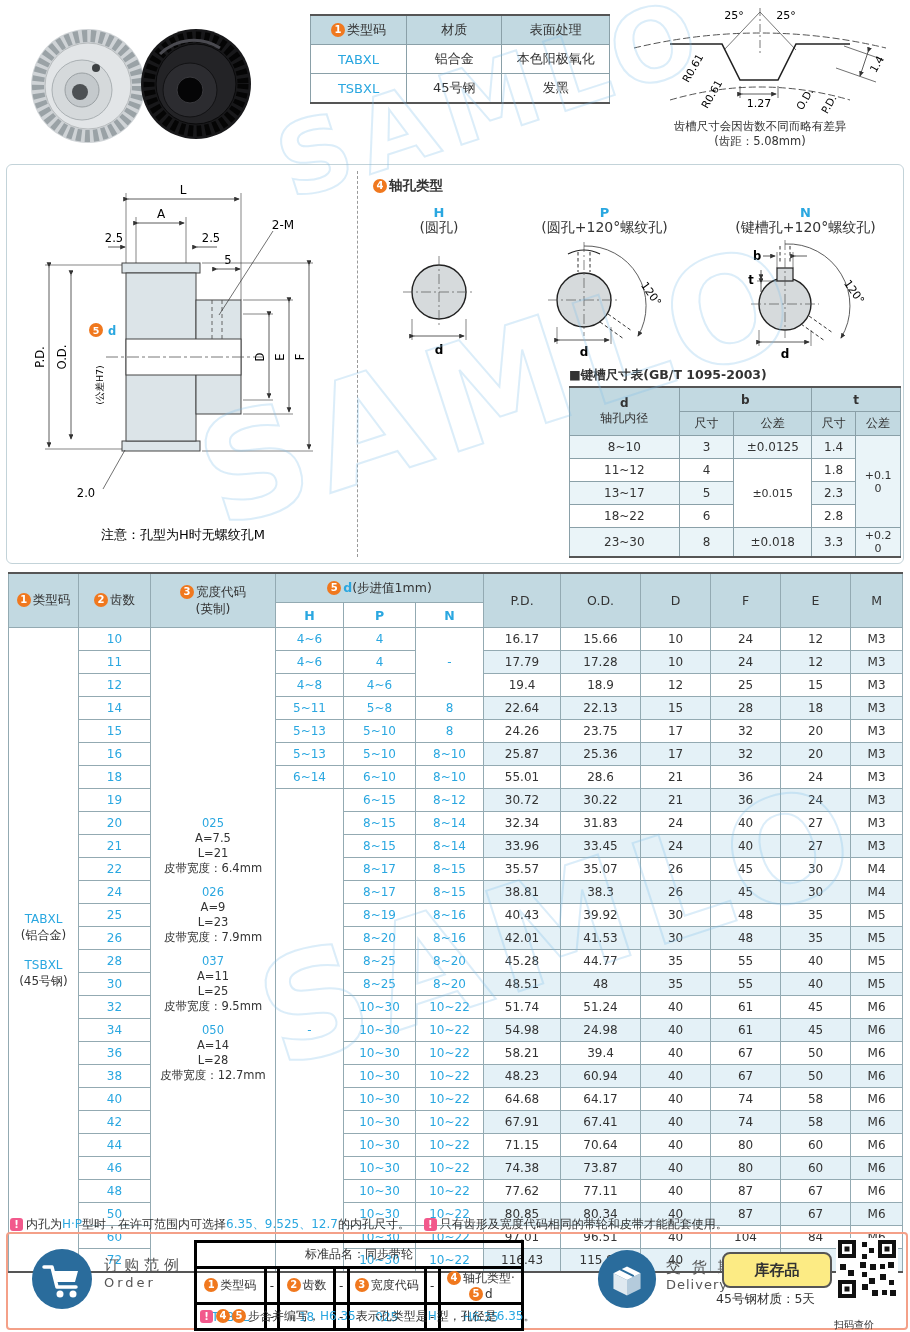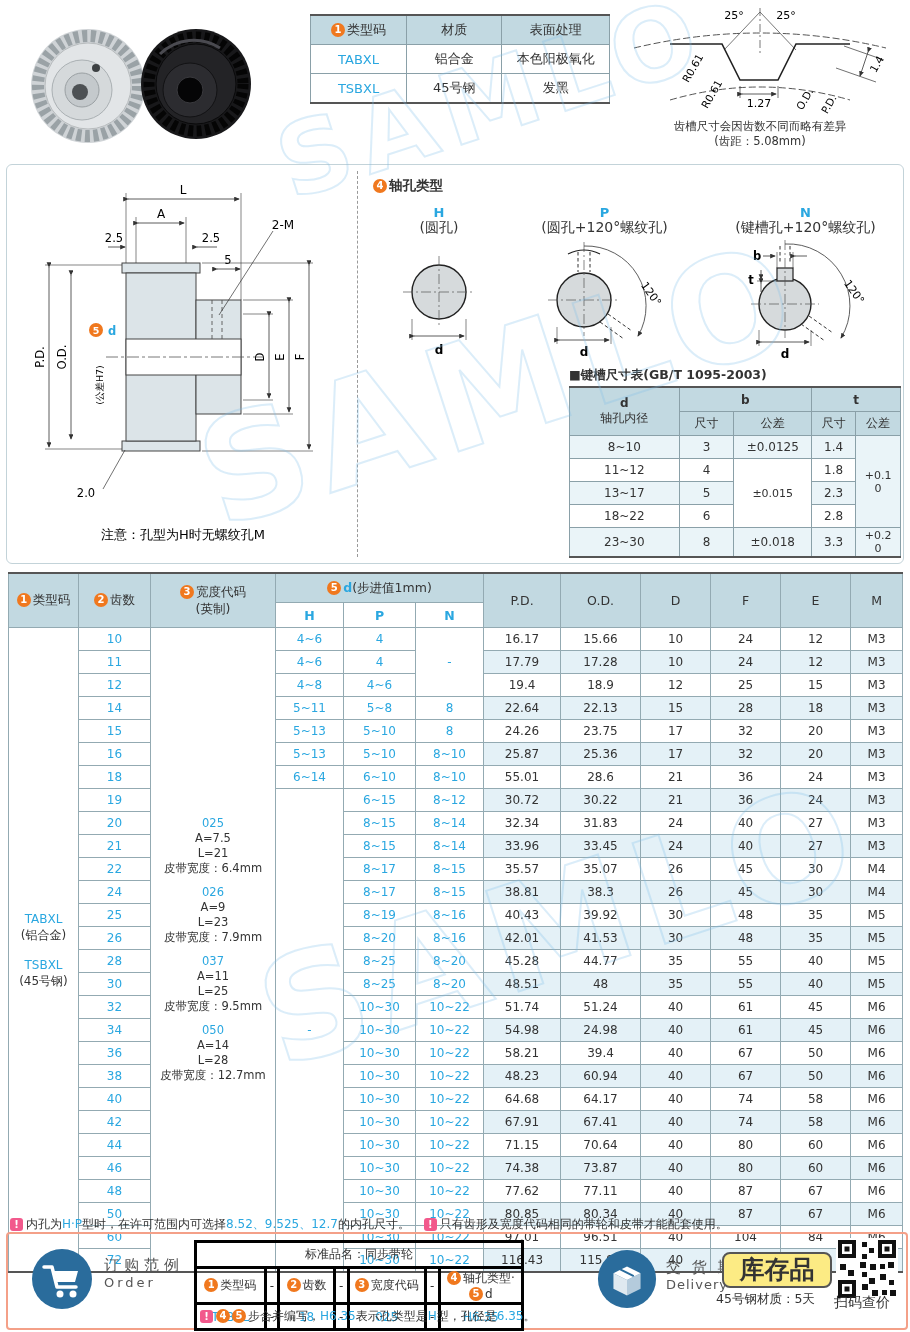--- a/index.html
+++ b/index.html
@@ -51,21 +51,21 @@
   .wb{margin:9px 0;line-height:15px;font-size:11.5px;}
   
   #notes{font-size:12px;}
   
   #obox{left:6px;top:1232px;width:898px;height:94px;border:2px solid #f4a088;border-radius:4px;}
   .olabel-cn{font-size:15px;letter-spacing:5px;color:#555;}
   .olabel-en{font-size:13px;letter-spacing:3px;color:#555;}
   #otable{width:330px;font-size:12px;}
   #otable td{border:3px solid #000000;height:21px;text-align:center;}
   #stock-badge{width:106px;height:32px;background:#fceb84;border:2px solid #555;border-radius:8px;
-               font-size:25px;font-weight:bold;text-align:center;line-height:32px;}
+               font-size:15px;font-weight:bold;text-align:center;line-height:32px;}
   svg text{font-family:"DejaVu Sans","Liberation Sans",sans-serif;}
 </style>
 </head>
 <body>
 
 <div id="page">
 
   <div class="wm" style="left:270px;top:40px;font-size:100px;">SAMLO</div>
   <div class="wm" style="left:190px;top:300px;font-size:145px;">SAMLO</div>
   <div class="wm" style="left:250px;top:840px;font-size:145px;">SAMLO</div>
@@ -722,21 +722,21 @@
           <td class="v">115.92</td>
           <td class="v">40</td>
           <td class="v">123</td>
           <td class="v">102</td>
           <td class="v">M6</td>
         </tr>
       </tbody>
   </table>
 
   <div id="notes" class="abs" style="left:10px;top:1216px;width:894px">
-    <span class="warn">!</span><span>内孔为</span><span class="blue">H·P</span><span>型时，在许可范围内可选择</span><span class="blue">8.52、9.525、12.7</span><span>的内孔尺寸。</span>
+    <span class="warn">!</span><span>内孔为</span><span class="blue">H·P</span><span>型时，在许可范围内可选择</span><span class="blue">6.35、9.525、12.7</span><span>的内孔尺寸。</span>
     <span style="margin-left:10px"></span>
     <span class="warn">!</span><span>只有齿形及宽度代码相同的带轮和皮带才能配套使用。</span>
   </div>
 
   <div id="obox" class="abs">
     <svg class="abs" style="left:22px;top:13px" width="64" height="64" viewBox="0 0 64 64">
       <circle cx="32" cy="32" r="30" fill="#2a6c9c"></circle>
       <path d="M14,20 L22,20 L27,40 L46,40" fill="none" stroke="#fff" stroke-width="3.5" stroke-linecap="round" stroke-linejoin="round"></path>
       <path d="M24,24 L48,24 L45,35 L27,35 z" fill="#fff"></path>
       <circle cx="30" cy="47" r="3.5" fill="#fff"></circle>
@@ -825,16 +825,16 @@
           <rect x="6" y="6" width="10" height="10"></rect>
           <rect x="46" y="6" width="10" height="10"></rect>
           <rect x="6" y="46" width="10" height="10"></rect>
         </g>
       <g fill="#111">
           <rect x="8.5" y="8.5" width="5" height="5"></rect>
           <rect x="48.5" y="8.5" width="5" height="5"></rect>
           <rect x="8.5" y="48.5" width="5" height="5"></rect>
         </g>
     </svg>
-    <div class="abs" style="left:826px;top:60px;font-size:14px">扫码查价</div>
+    <div class="abs" style="left:826px;top:84px;font-size:10px">扫码查价</div>
   </div>
 
 </div>
 
 </body></html>

